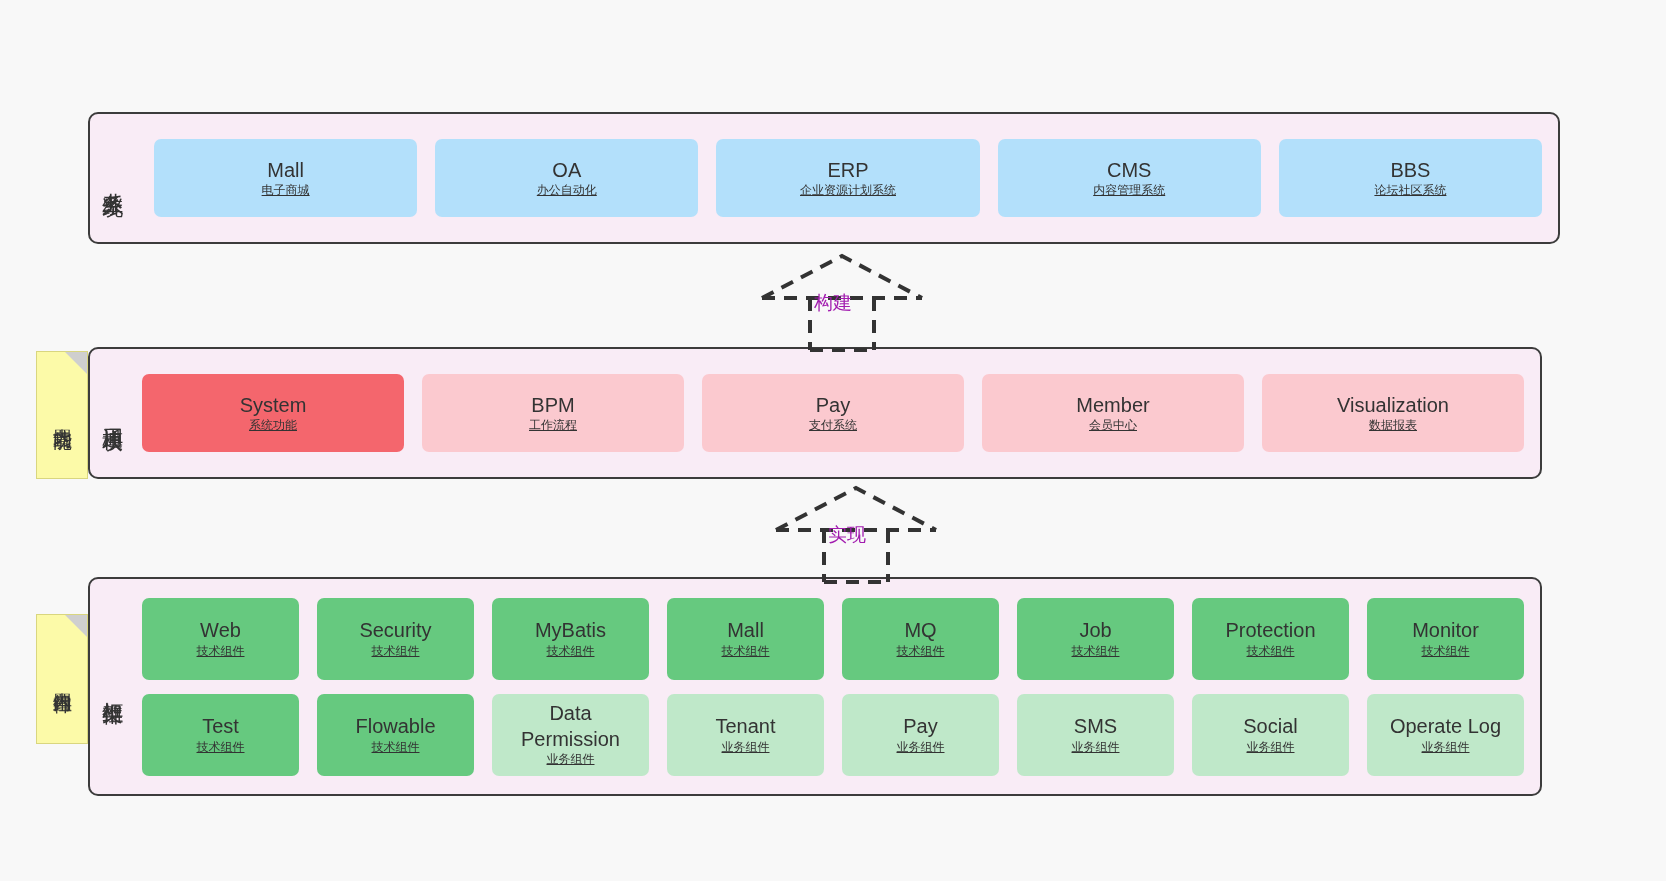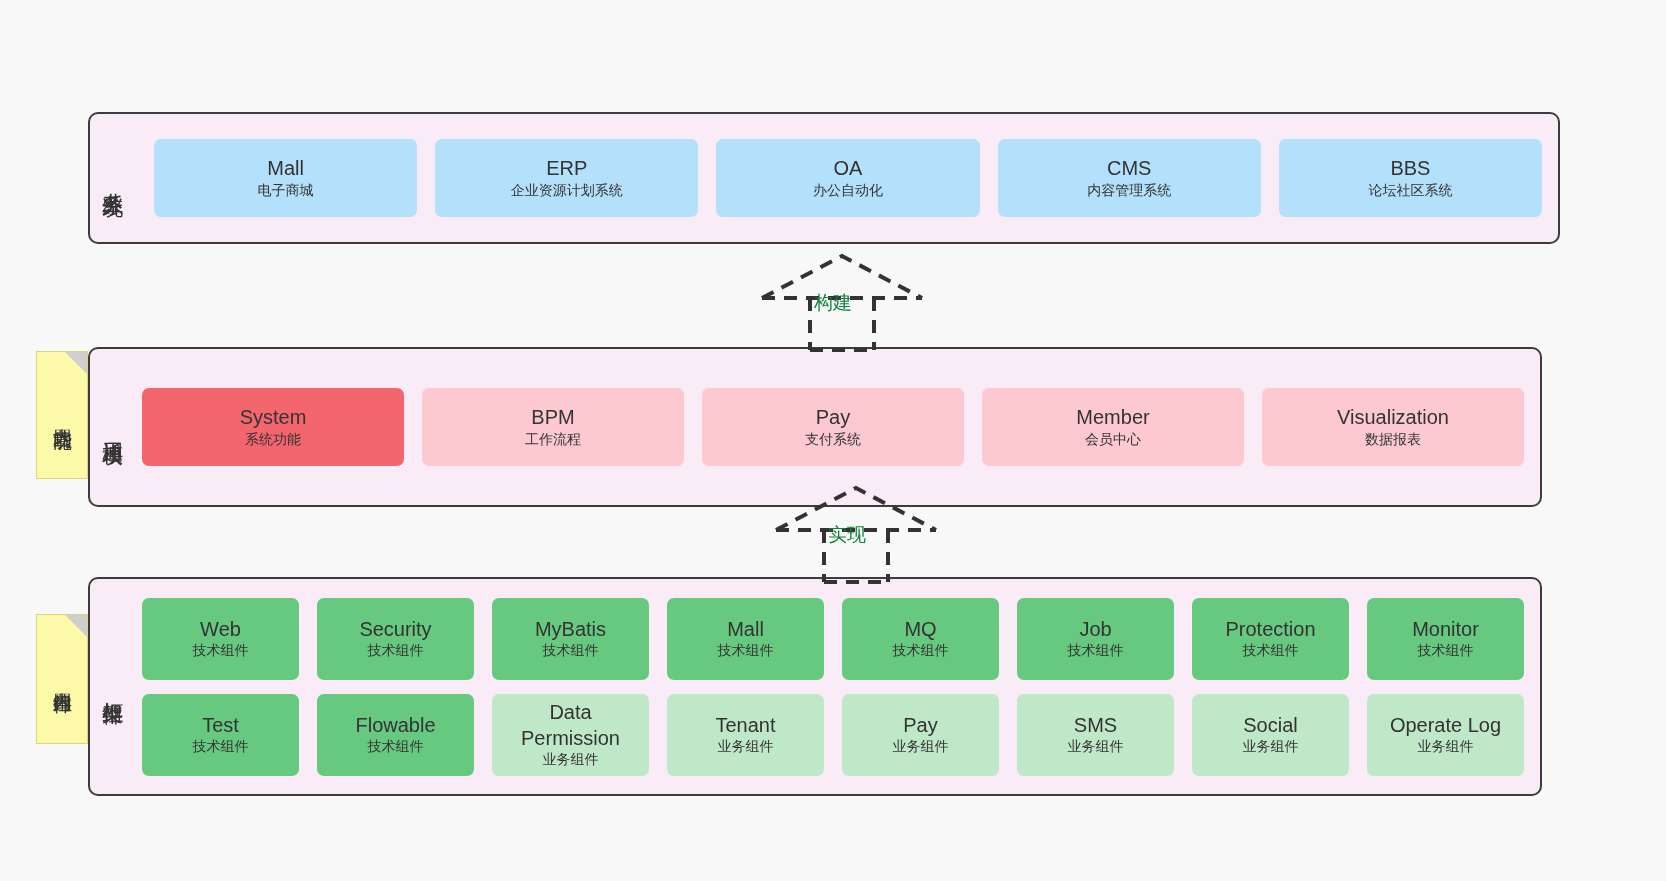--- a/index.html
+++ b/index.html
@@ -67,34 +67,34 @@
     flex-direction: column;
     align-items: center;
     justify-content: center;
     text-align: center;
     color: #333333;
     line-height: 1.28;
     padding: 4px 6px;
     user-select: none;
   }
   .card .t-en { font-size: 20px; }
-  .card .t-cn { font-size: 14px; }
+  .card .t-cn { font-size: 12px; text-decoration: underline; }
 
   
   .c-blue       { background: #b3e0fb; }
   .c-red        { background: #f4666d; }
   .c-pink       { background: #fbc9cf; }
   .c-green      { background: #66c97f; }
   .c-lightgreen { background: #bfe8c9; }
 
   
   #layer-business  { left: 88px;  top: 112px; width: 1472px; height: 132px; gap: 12px; }
   #layer-business .card { height: 78px; }
 
-  #layer-common    { left: 88px;  top: 347px; width: 1454px; height: 160px; }
+  #layer-common    { left: 88px;  top: 347px; width: 1454px; height: 132px; }
   #layer-common .card { height: 78px; }
 
   #layer-framework { left: 88px;  top: 577px; width: 1454px; height: 219px; }
   #layer-framework .card { height: 82px; }
 
   
   .sticky {
     position: absolute;
     width: 52px;
     background: #fcfaa8;
@@ -124,21 +124,21 @@
 
   
   .connector {
     position: absolute;
     z-index: 2;
   }
   .connector svg { display: block; overflow: visible; }
   .conn-label {
     position: absolute;
     font-size: 19px;
-    color: #15803d;
+    color: #a21caf;
     background: transparent;
     white-space: nowrap;
     user-select: none;
   }
   #connector-build  { left: 752px; top: 252px; width: 180px; height: 100px; }
   #connector-build .conn-label  { left: 62px; top: 38px; }
   #connector-impl   { left: 766px; top: 484px; width: 180px; height: 100px; }
   #connector-impl .conn-label   { left: 62px; top: 38px; }
 </style>
 </head>
@@ -148,26 +148,26 @@
 
   <div class="layer" id="layer-business">
     <div class="layer-label">业务系统</div>
     <div class="layer-body">
       <div class="row">
         <div class="card c-blue">
           <span class="t-en">Mall</span>
           <span class="t-cn">电子商城</span>
         </div>
         <div class="card c-blue">
+          <span class="t-en">OA</span>
+          <span class="t-cn">办公自动化</span>
+        </div>
+        <div class="card c-blue">
           <span class="t-en">ERP</span>
           <span class="t-cn">企业资源计划系统</span>
-        </div>
-        <div class="card c-blue">
-          <span class="t-en">OA</span>
-          <span class="t-cn">办公自动化</span>
         </div>
         <div class="card c-blue">
           <span class="t-en">CMS</span>
           <span class="t-cn">内容管理系统</span>
         </div>
         <div class="card c-blue">
           <span class="t-en">BBS</span>
           <span class="t-cn">论坛社区系统</span>
         </div>
       </div>

